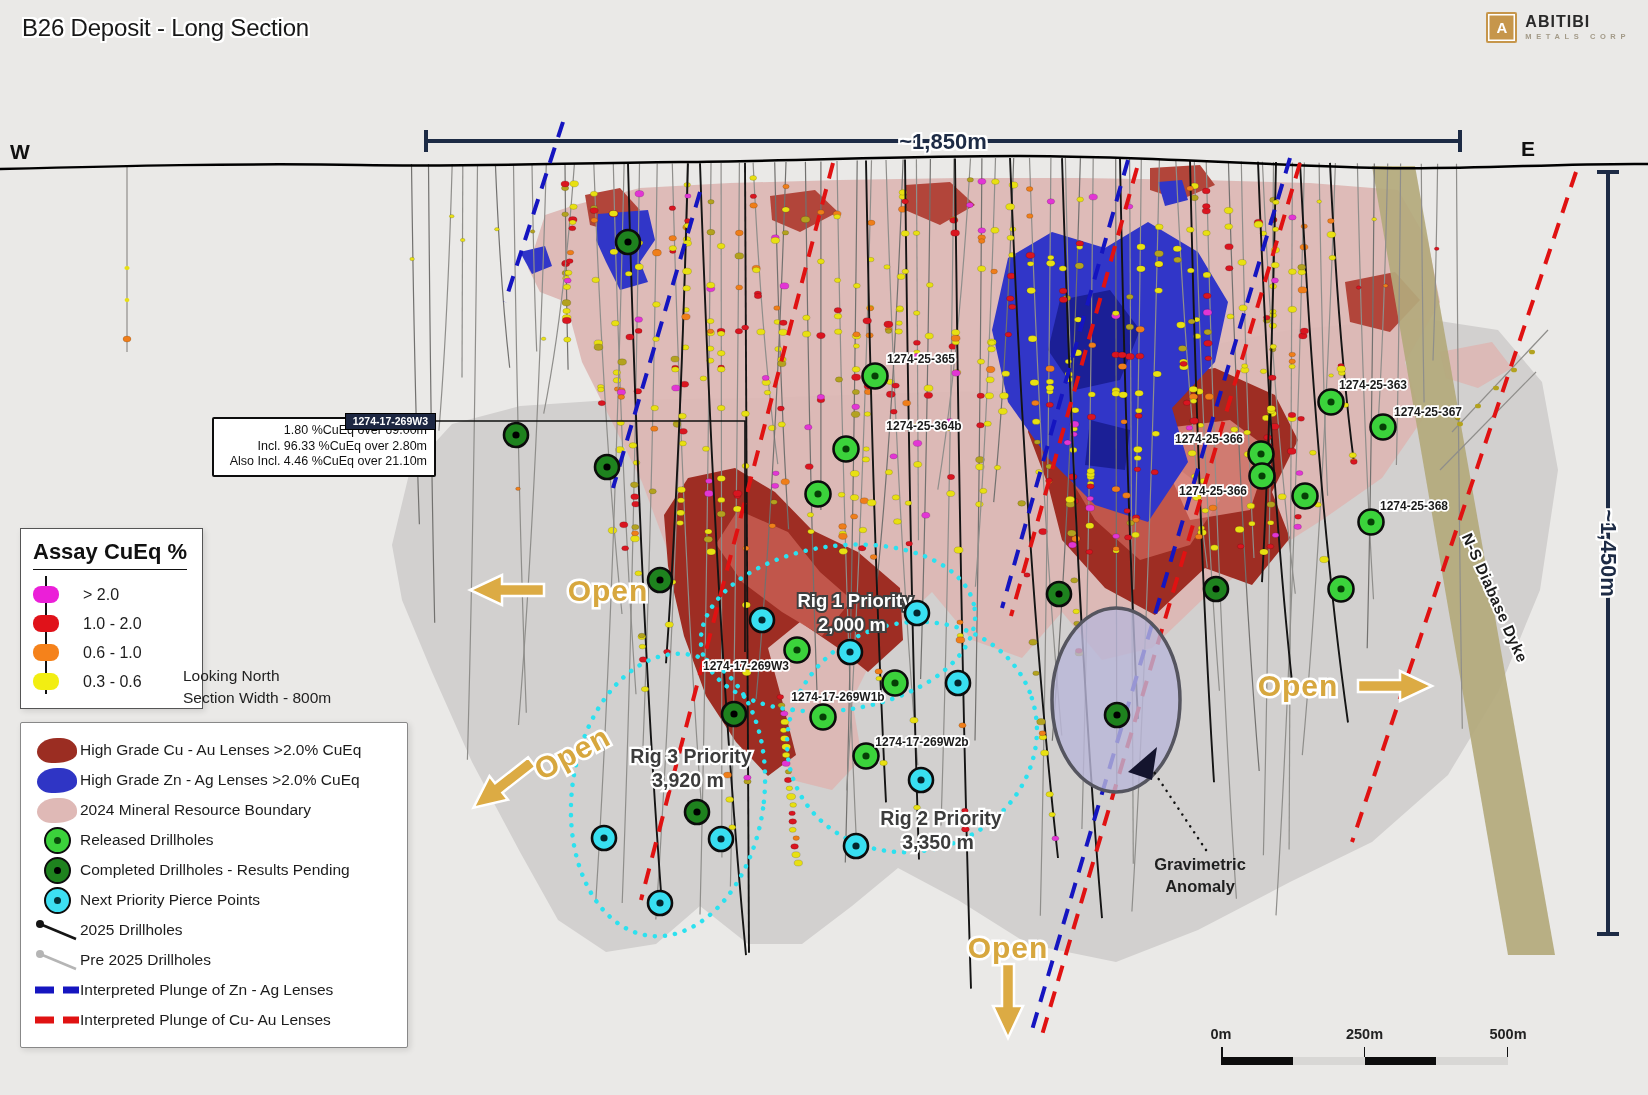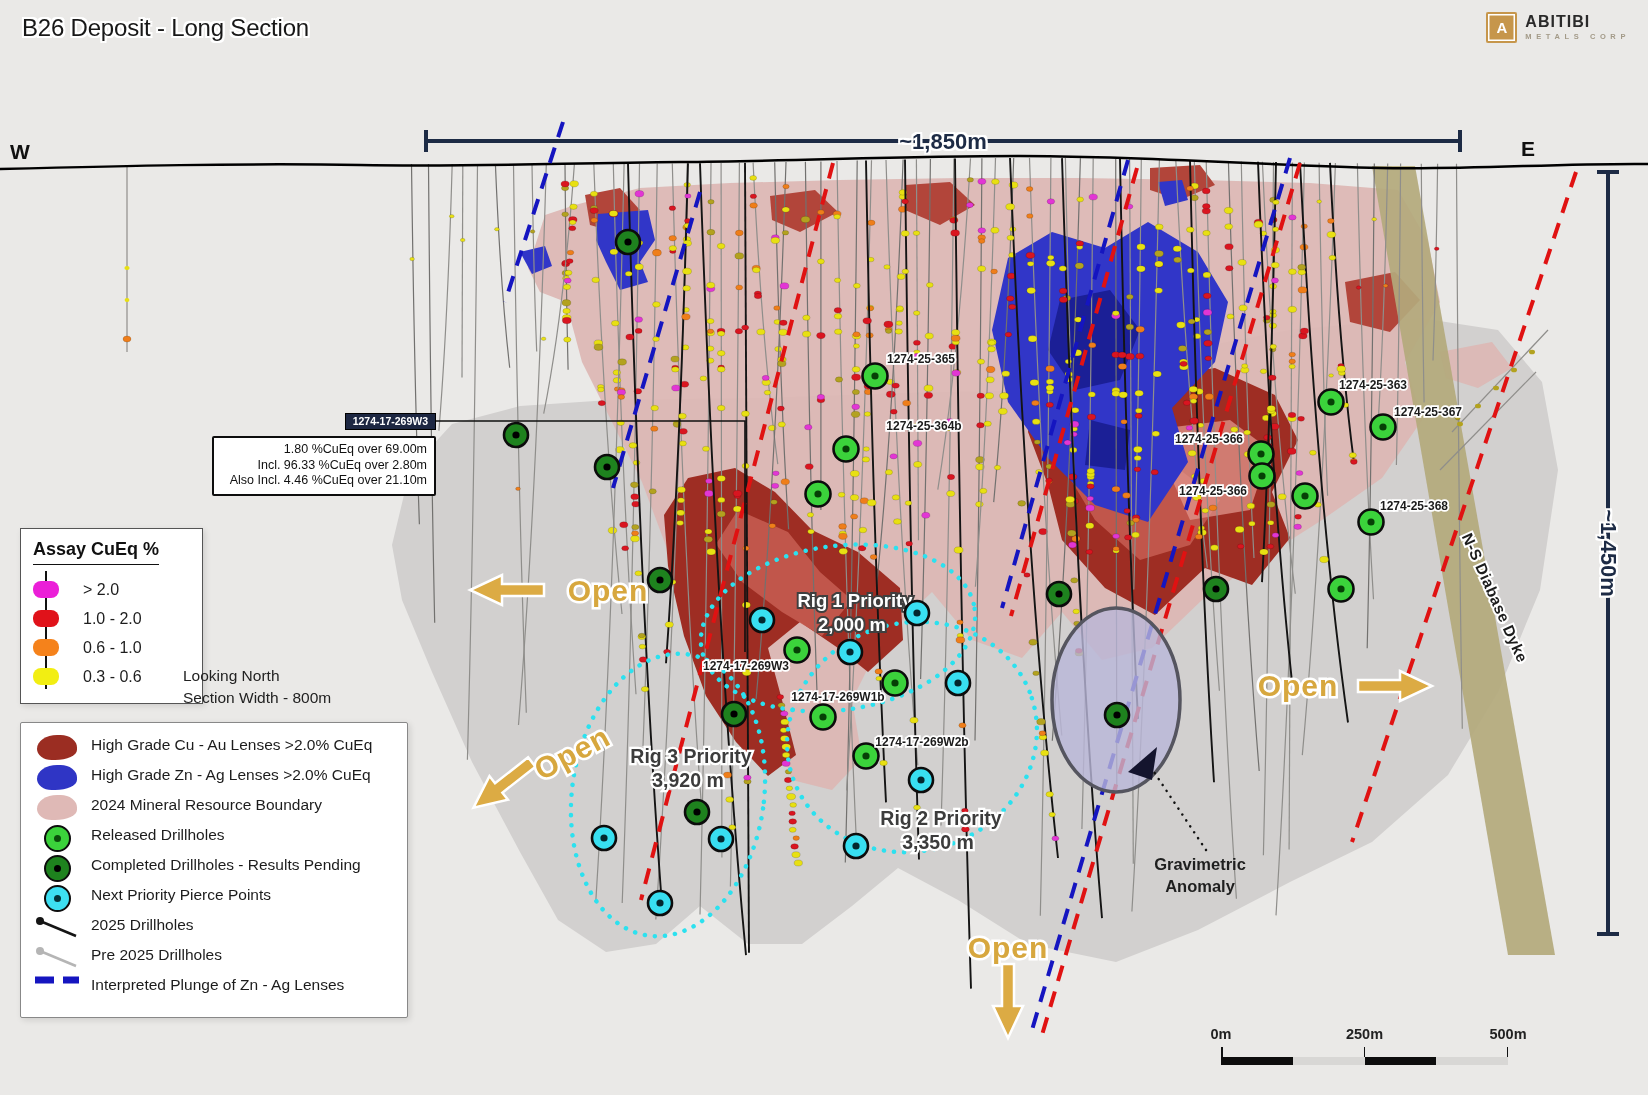--- a/index.html
+++ b/index.html
@@ -17,36 +17,36 @@
   .topscale{position:absolute;left:424px;top:128px;width:1038px;height:26px;}
   .topscale .ts-line{position:absolute;left:0;top:11px;width:100%;height:4px;background:#1d2b45;}
   .topscale .ts-cap{position:absolute;top:2px;width:4px;height:22px;background:#1d2b45;}
   .topscale .ts-label{position:absolute;left:50%;top:1px;transform:translateX(-50%);font-size:22px;font-weight:800;color:#1d2b45;}
   .rightscale{position:absolute;left:1590px;top:170px;width:36px;height:766px;}
   .rightscale .rs-line{position:absolute;left:16px;top:0;width:4px;height:100%;background:#1d2b45;}
   .rightscale .rs-cap{position:absolute;left:7px;width:22px;height:4px;background:#1d2b45;}
   .rightscale .rs-label{position:absolute;left:18px;top:50%;transform:translate(-50%,-50%) rotate(90deg);font-size:22px;font-weight:800;color:#1d2b45;white-space:nowrap;}
   .viewinfo{position:absolute;left:183px;top:665px;font-size:15.5px;color:#222;line-height:1.4;}
   .assaybox{position:absolute;left:20px;top:528px;width:157px;background:#fff;border:1.5px solid #555;box-shadow:2px 2px 6px rgba(0,0,0,.12);padding:10px 12px 12px;}
-  .assaybox .at{font-size:18px;font-weight:600;color:#111;border-bottom:1.5px solid #111;padding-bottom:4px;display:inline-block;}
+  .assaybox .at{font-size:22px;font-weight:600;color:#111;border-bottom:1.5px solid #111;padding-bottom:4px;display:inline-block;}
   .assaybox .rows{position:relative;margin-top:10px;}
   .assaybox .vline{position:absolute;left:12px;top:-4px;bottom:2px;width:1.5px;background:#111;}
   .assay-row{position:relative;display:flex;align-items:center;height:29px;}
   .assay-sw{width:26px;height:17px;border-radius:8px;flex:none;}
   .assay-lb{margin-left:24px;font-size:16px;color:#1d1d1d;}
   .mainlegend{position:absolute;left:20px;top:722px;width:360px;background:#fff;border:1.5px solid #888;border-radius:2px;box-shadow:2px 2px 6px rgba(0,0,0,.12);padding:12px 13px;}
-  .ml-row{display:flex;align-items:flex-start;gap:11px;min-height:30px;}
+  .ml-row{display:flex;align-items:center;gap:0;min-height:30px;}
   .ml-sw{width:46px;flex:none;display:flex;justify-content:center;align-items:center;}
   .ml-label{font-size:15.5px;color:#1c1c1c;line-height:1.35;}
   .sw-lens{width:40px;height:25px;border-radius:55% 45% 60% 40%/60% 55% 45% 50%;}
   .sw-circle{width:23px;height:23px;border-radius:50%;border:2.5px solid #0d0d0d;display:flex;align-items:center;justify-content:center;}
   .sw-dot{width:7px;height:7px;border-radius:50%;}
   .callout{position:absolute;left:212px;top:413px;width:224px;}
   .callout .co-head{position:absolute;right:0;top:0;background:#1d2742;border:1px solid #000;color:#fff;font-size:10.5px;font-weight:700;padding:1px 7px 2px;}
-  .callout .co-body{margin-top:23px;background:#fff;border:2px solid #0d0d0d;border-radius:2px;padding:4px 7px 5px;text-align:right;}
+  .callout .co-body{margin-top:4px;background:#fff;border:2px solid #0d0d0d;border-radius:2px;padding:4px 7px 5px;text-align:right;}
   .callout .co-line{font-size:12.5px;color:#111;line-height:15.5px;white-space:nowrap;}
   .bottomscale{position:absolute;left:1221px;top:1026px;width:287px;height:40px;font-weight:bold;}
   .bottomscale .bs-lb{position:absolute;top:0;font-size:14.5px;color:#222;transform:translateX(-50%);}
   .bottomscale .bs-tick{position:absolute;top:21px;width:1.5px;height:10px;background:#111;}
   .bottomscale .bs-bar{position:absolute;top:31px;left:0;width:287px;height:8px;display:flex;}
   .bottomscale .bs-seg{height:100%;flex:1;}
 </style>
 </head>
 <body>
 
@@ -1042,20 +1042,28 @@
         <span class="ml-label">Pre 2025 Drillholes</span>
       </div>
       <div class="ml-row">
         <span class="ml-sw">
           <svg width="44" height="10">
             <line x1="0" y1="5" x2="44" y2="5" stroke="#1515c0" stroke-width="7" stroke-dasharray="19 9"></line>
           </svg>
         </span>
         <span class="ml-label">Interpreted Plunge of Zn - Ag Lenses</span>
       </div>
+      <div class="ml-row">
+        <span class="ml-sw">
+          <svg width="44" height="10">
+            <line x1="0" y1="5" x2="44" y2="5" stroke="#e01212" stroke-width="7" stroke-dasharray="19 9"></line>
+          </svg>
+        </span>
+        <span class="ml-label">Interpreted Plunge of Cu- Au Lenses</span>
+      </div>
     </div>
 
   <div class="callout">
     <div class="co-head">1274-17-269W3</div>
     <div class="co-body">
       <div class="co-line">1.80 %CuEq over 69.00m</div>
       <div class="co-line">Incl. 96.33 %CuEq over 2.80m</div>
       <div class="co-line">Also Incl. 4.46 %CuEq over 21.10m</div>
     </div>
   </div>

